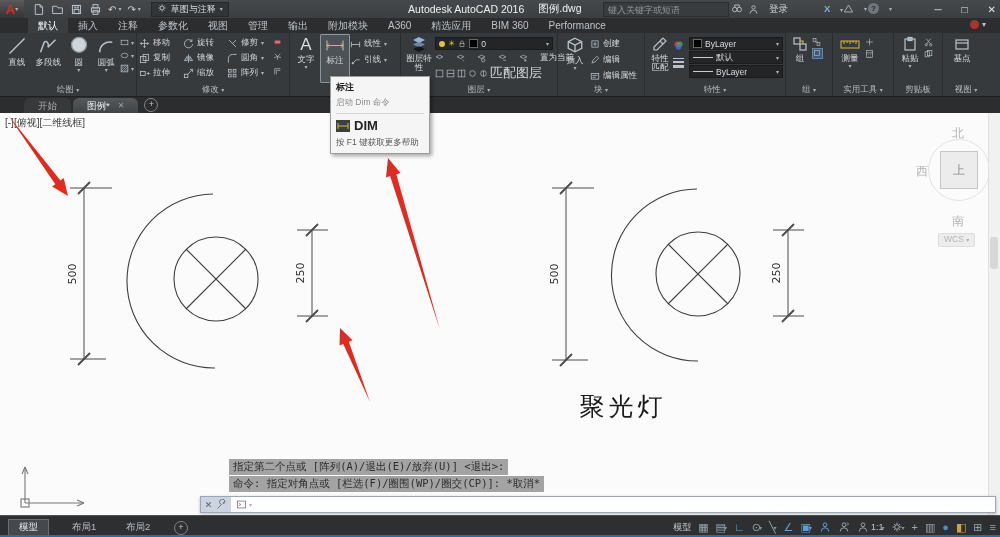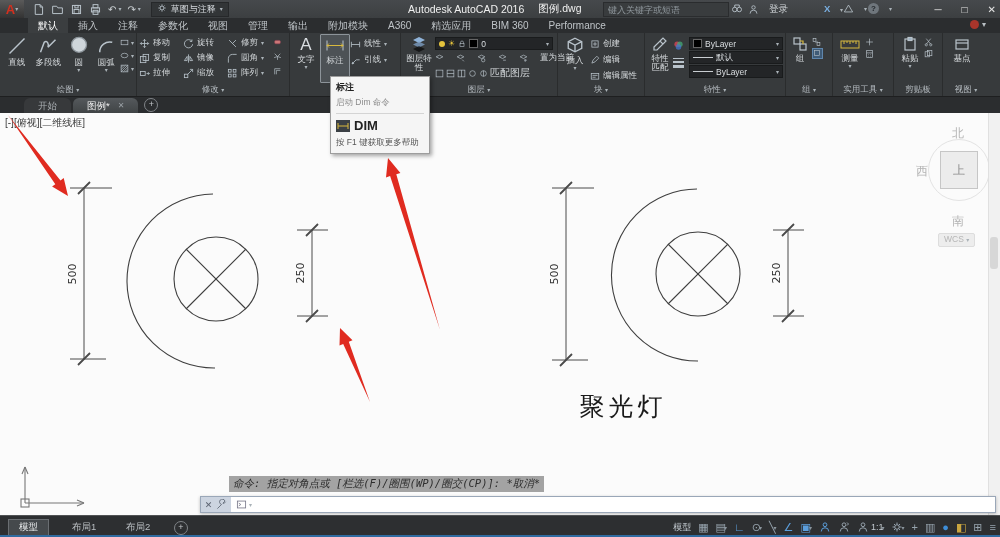--- a/index.html
+++ b/index.html
@@ -470,21 +470,21 @@
                 <svg class="i" width="9" height="9" viewBox="0 0 16 16">
                   <circle cx="8" cy="8" r="5"></circle>
                 </svg>
               </span>
             <span class="mini">
                 <svg class="i" width="9" height="9" viewBox="0 0 16 16">
                   <circle cx="8" cy="8" r="5"></circle>
                   <path d="M8 3v10"></path>
                 </svg>
               </span>
-            <span style="font-size:10px;">匹配图层</span>
+            <span style="font-size:13px;">匹配图层</span>
           </div>
         </div>
       </div>
       <div class="plabel"><span>图层</span> <span class="caret">▾</span></div>
     </div>
 
     <div class="panel" style="width:87px;">
       <div class="pcontent">
         <div class="bigbtn" style="width:30px;">
           <svg class="i" width="18" height="18" viewBox="0 0 16 16">
@@ -735,21 +735,22 @@
     <div class="tt-cmd">
       <svg width="14" height="12" viewBox="0 0 14 12">
           <rect x="0" y="0" width="14" height="12" fill="#3a3f44"></rect>
           <path d="M2 6h10M2 3v6M12 3v6" stroke="#d8b93e" fill="none"></path>
         </svg>
       <span>DIM</span>
     </div>
     <div class="tt-hint">按 F1 键获取更多帮助</div>
   </div>
 
-  <div class="cmdhist" style="top:476px;font-style:italic;">命令: 指定对角点或 [栏选(F)/圈围(WP)/圈交(CP)]: *取消*</div>
+  <div class="cmdhist" style="top:459px;">指定第二个点或 [阵列(A)/退出(E)/放弃(U)] &lt;退出&gt;:</div>
+  <div class="cmdhist" style="top:476px;">命令: 指定对角点或 [栏选(F)/圈围(WP)/圈交(CP)]: *取消*</div>
 
   <div id="cmdbar" class="abs">
     <div id="cmdgrip">
       <span>✕</span>
       <svg class="i" width="11" height="11" viewBox="0 0 16 16" style="stroke:#5a6270;">
           <path d="M2 14l6-6M8 8a4 4 0 1 1 5-5l-3 3 1 1 3-3"></path>
         </svg>
     </div>
     <span class="cmdico">
       <svg class="i" width="11" height="11" viewBox="0 0 16 16" style="stroke:#778;">

